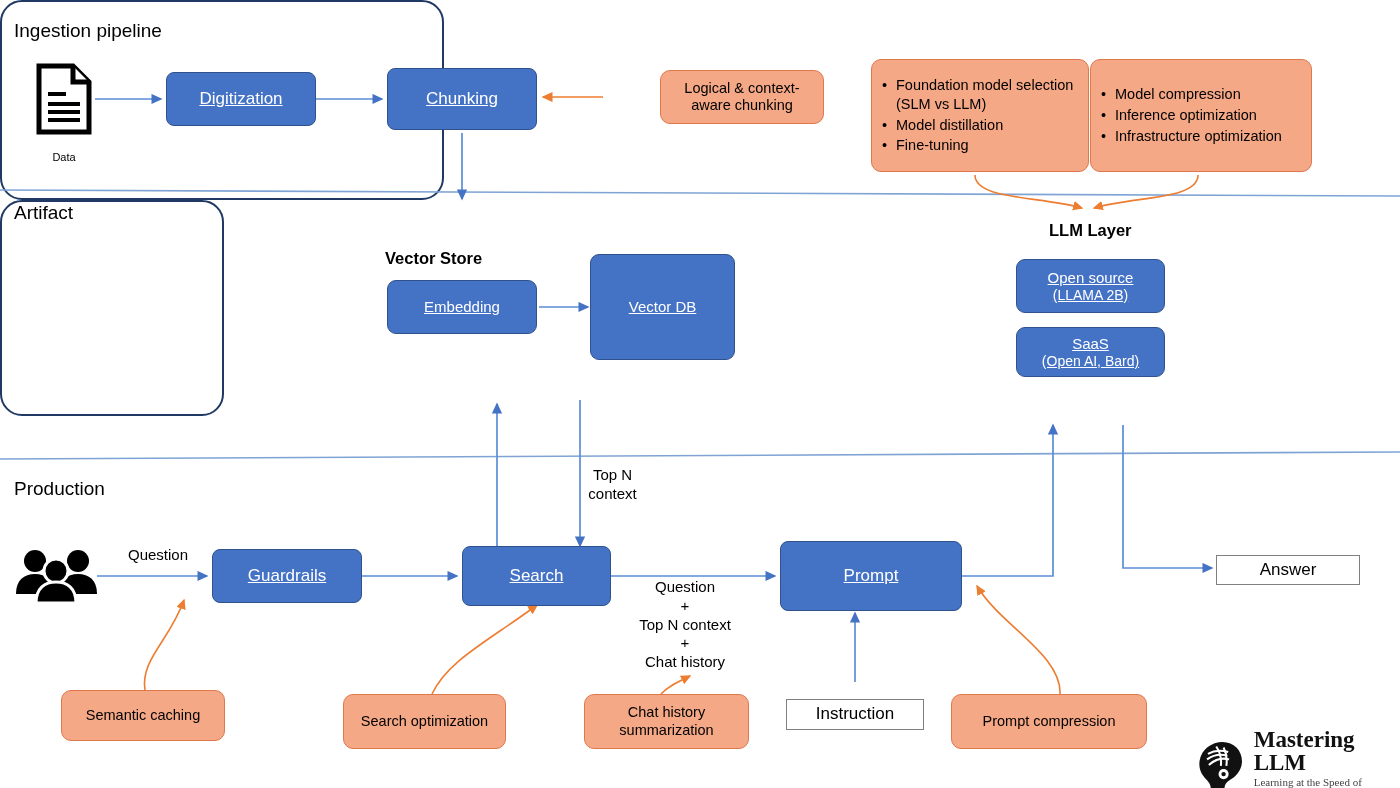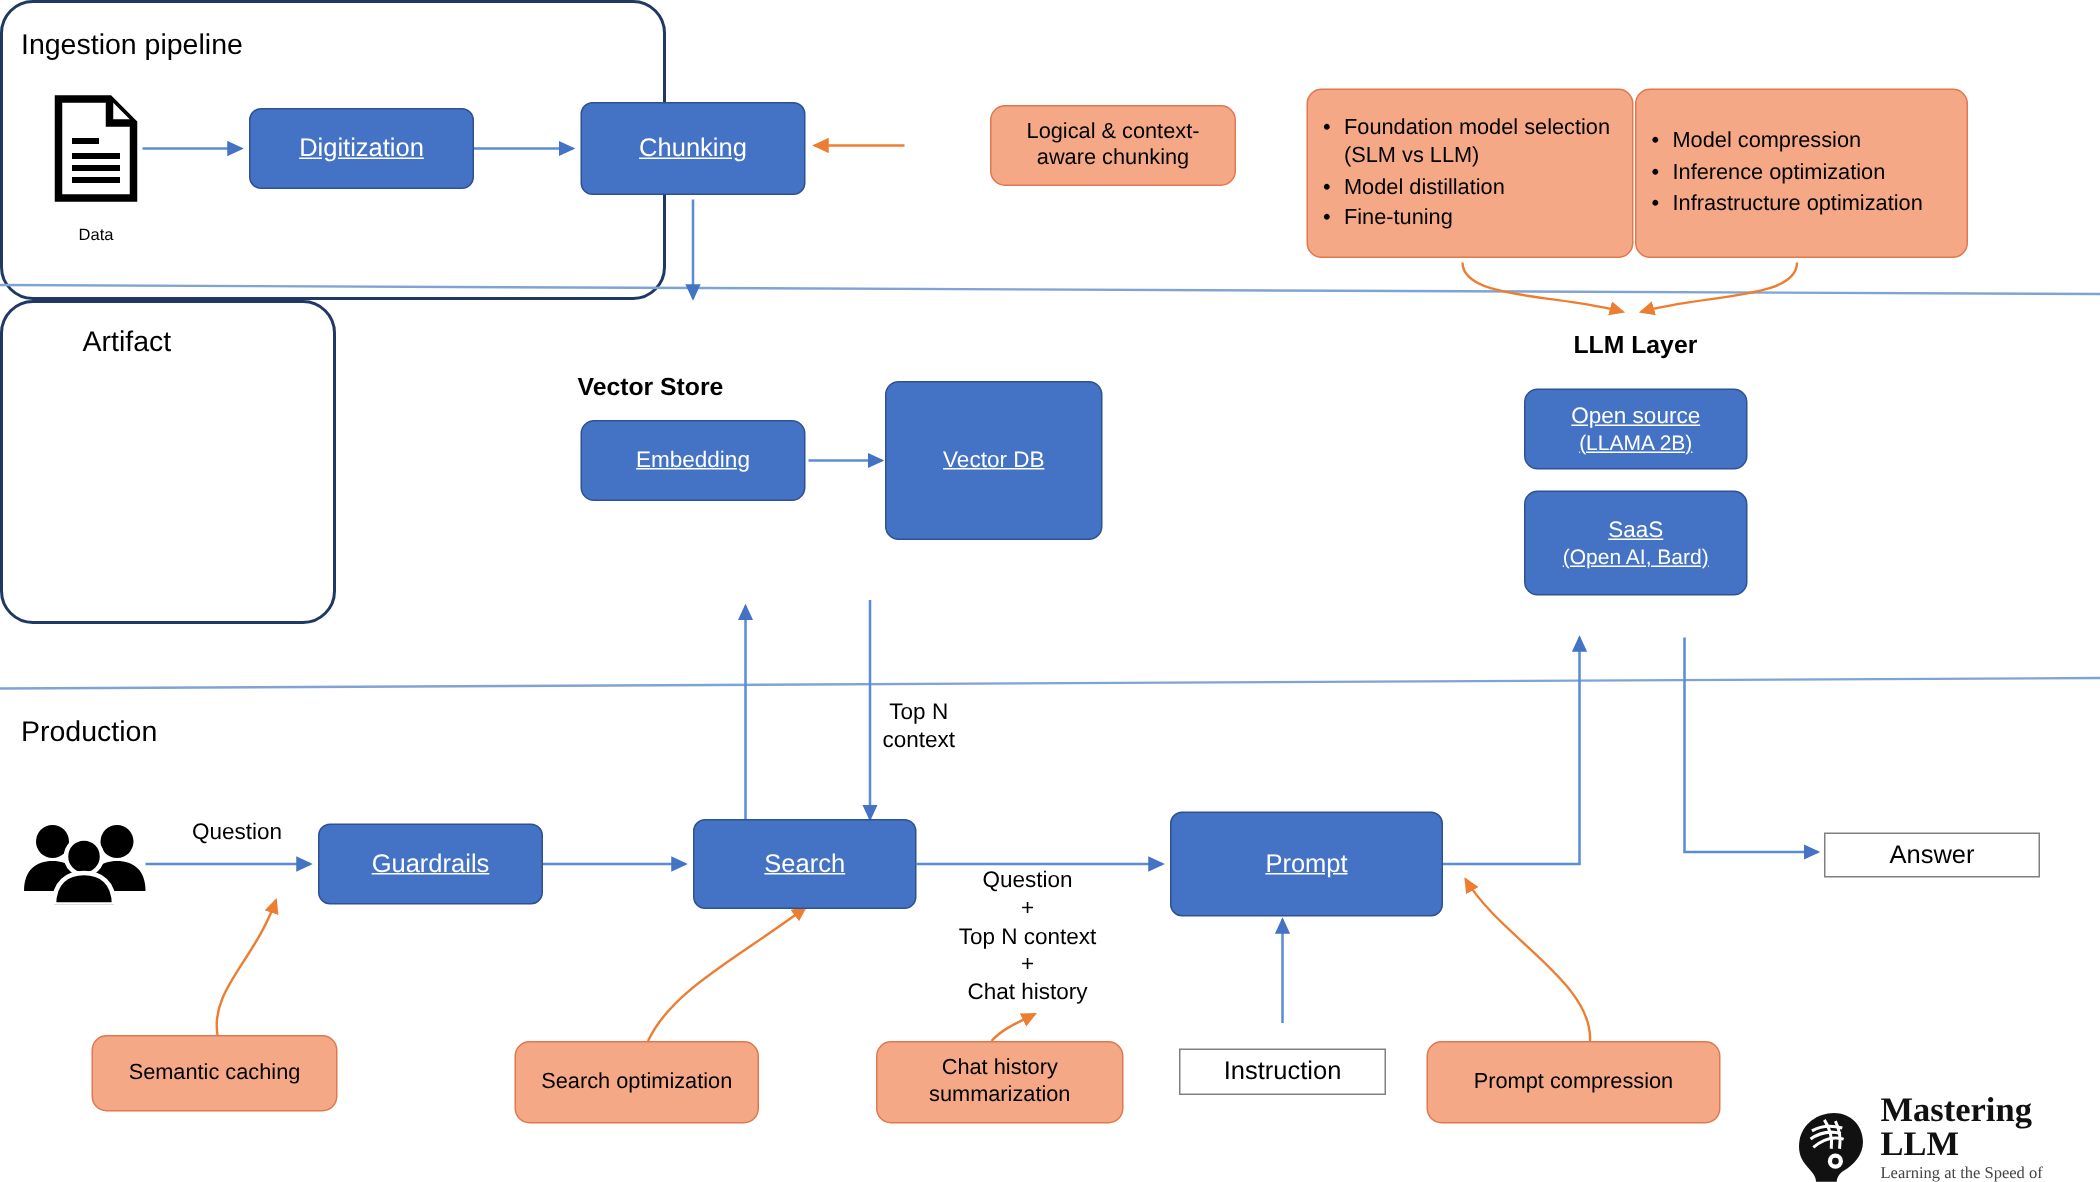--- a/index.html
+++ b/index.html
@@ -177,21 +177,21 @@
 
     <path d="M1123,425 L1123,568 L1212,568" fill="none" stroke="#5B8DD6" stroke-width="1.7" marker-end="url(#ahB)"></path>
 
     <path d="M145,690 C140,660 170,640 184,600" fill="none" stroke="#ED7D31" stroke-width="1.6" marker-end="url(#ahO)"></path>
     <path d="M432,694 C448,660 490,640 537,605" fill="none" stroke="#ED7D31" stroke-width="1.6" marker-end="url(#ahO)"></path>
     <path d="M661,694 C668,686 678,682 690,676" fill="none" stroke="#ED7D31" stroke-width="1.6" marker-end="url(#ahO)"></path>
     <path d="M1060,694 C1062,655 1000,625 977,586" fill="none" stroke="#ED7D31" stroke-width="1.6" marker-end="url(#ahO)"></path>
   </svg>
 
   <div class="band-label" style="left:14px; top:20px;">Ingestion pipeline</div>
-  <div class="band-label" style="left:14px; top:218px;margin-left:41px;">Artifact</div>
+  <div class="band-label" style="left:14px; top:202px;">Artifact</div>
   <div class="band-label" style="left:14px; top:478px;">Production</div>
 
   <div class="icon" style="left:36px; top:63px; width:56px; height:72px;">
     <svg width="56" height="72" viewBox="0 0 56 72">
       <path d="M3,3 L37,3 L53,19 L53,69 L3,69 Z" fill="#ffffff" stroke="#000000" stroke-width="5"></path>
       <path d="M37,3 L37,19 L53,19" fill="#ffffff" stroke="#000000" stroke-width="5"></path>
       <g stroke="#000000" stroke-width="4">
         <line x1="12" y1="31" x2="30" y2="31"></line>
         <line x1="12" y1="41" x2="44" y2="41"></line>
         <line x1="12" y1="49" x2="44" y2="49"></line>
@@ -227,21 +227,21 @@
   <div class="group-title" style="left:385px; top:217px;margin-top:32px;">Vector Store</div>
   <div class="node blue-box small" style="left:387px; top:280px; width:150px; height:54px;">Embedding</div>
   <div class="node blue-box small" style="left:590px; top:254px; width:145px; height:106px;">Vector DB</div>
 
   <div class="group-box" style="left:975px; top:208px; width:224px; height:216px;"></div>
   <div class="group-title" style="left:1049px; top:221px;">LLM Layer</div>
   <div class="node blue-box small" style="left:1016px; top:259px; width:149px; height:54px;">
     <span>Open source</span>
     <span class="sub">(LLAMA 2B)</span>
   </div>
-  <div class="node blue-box small" style="left:1016px; top:327px; width:149px; height:70px;align-items:center;">
+  <div class="node blue-box small" style="left:1016px; top:327px; width:149px; height:50px;align-items:center;">
     <span>SaaS</span>
     <span class="sub">(Open AI, Bard)</span>
   </div>
 
   <div class="icon" style="left:14px; top:548px; width:85px; height:55px;">
     <svg width="85" height="55" viewBox="0 0 85 55">
       <g fill="#000000">
         <circle cx="21" cy="13" r="11"></circle>
         <path d="M2,46 C2,32 10,26 21,26 C32,26 40,32 40,46 Z"></path>
         <circle cx="64" cy="13" r="11"></circle>

